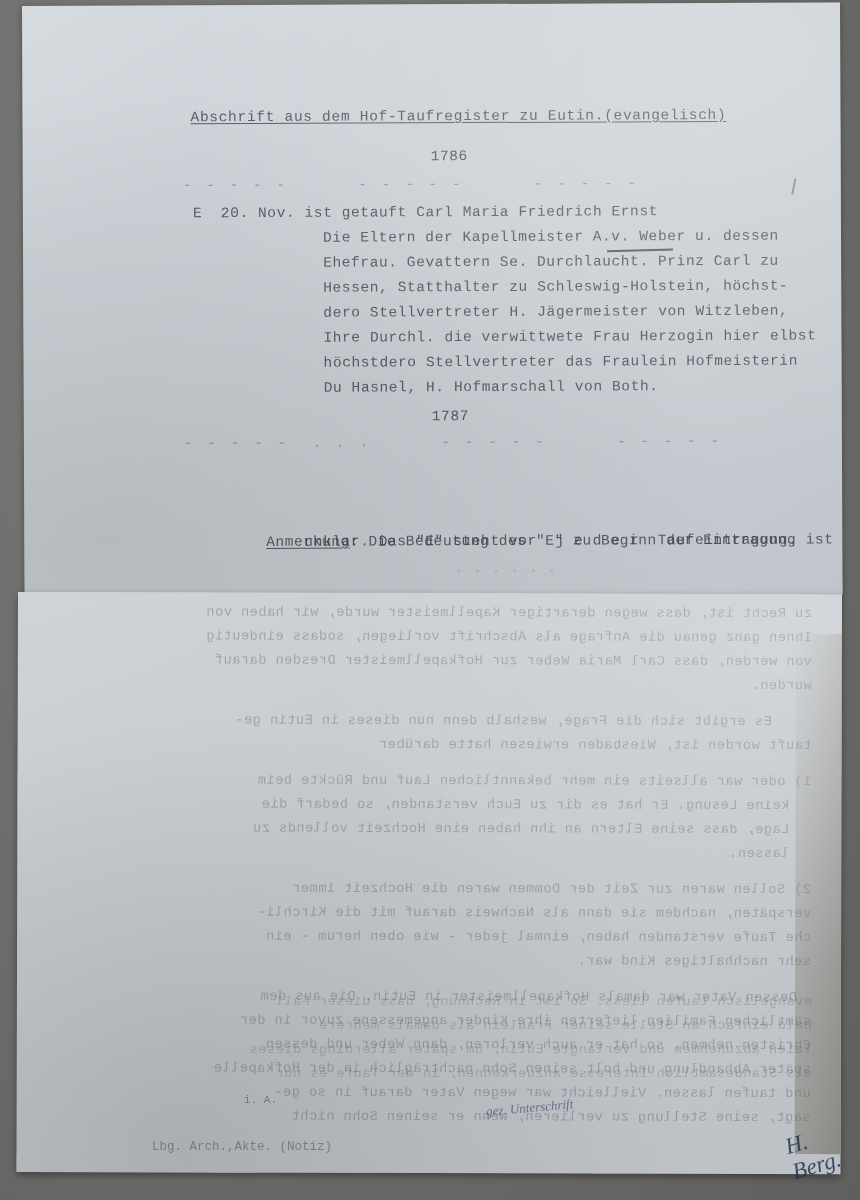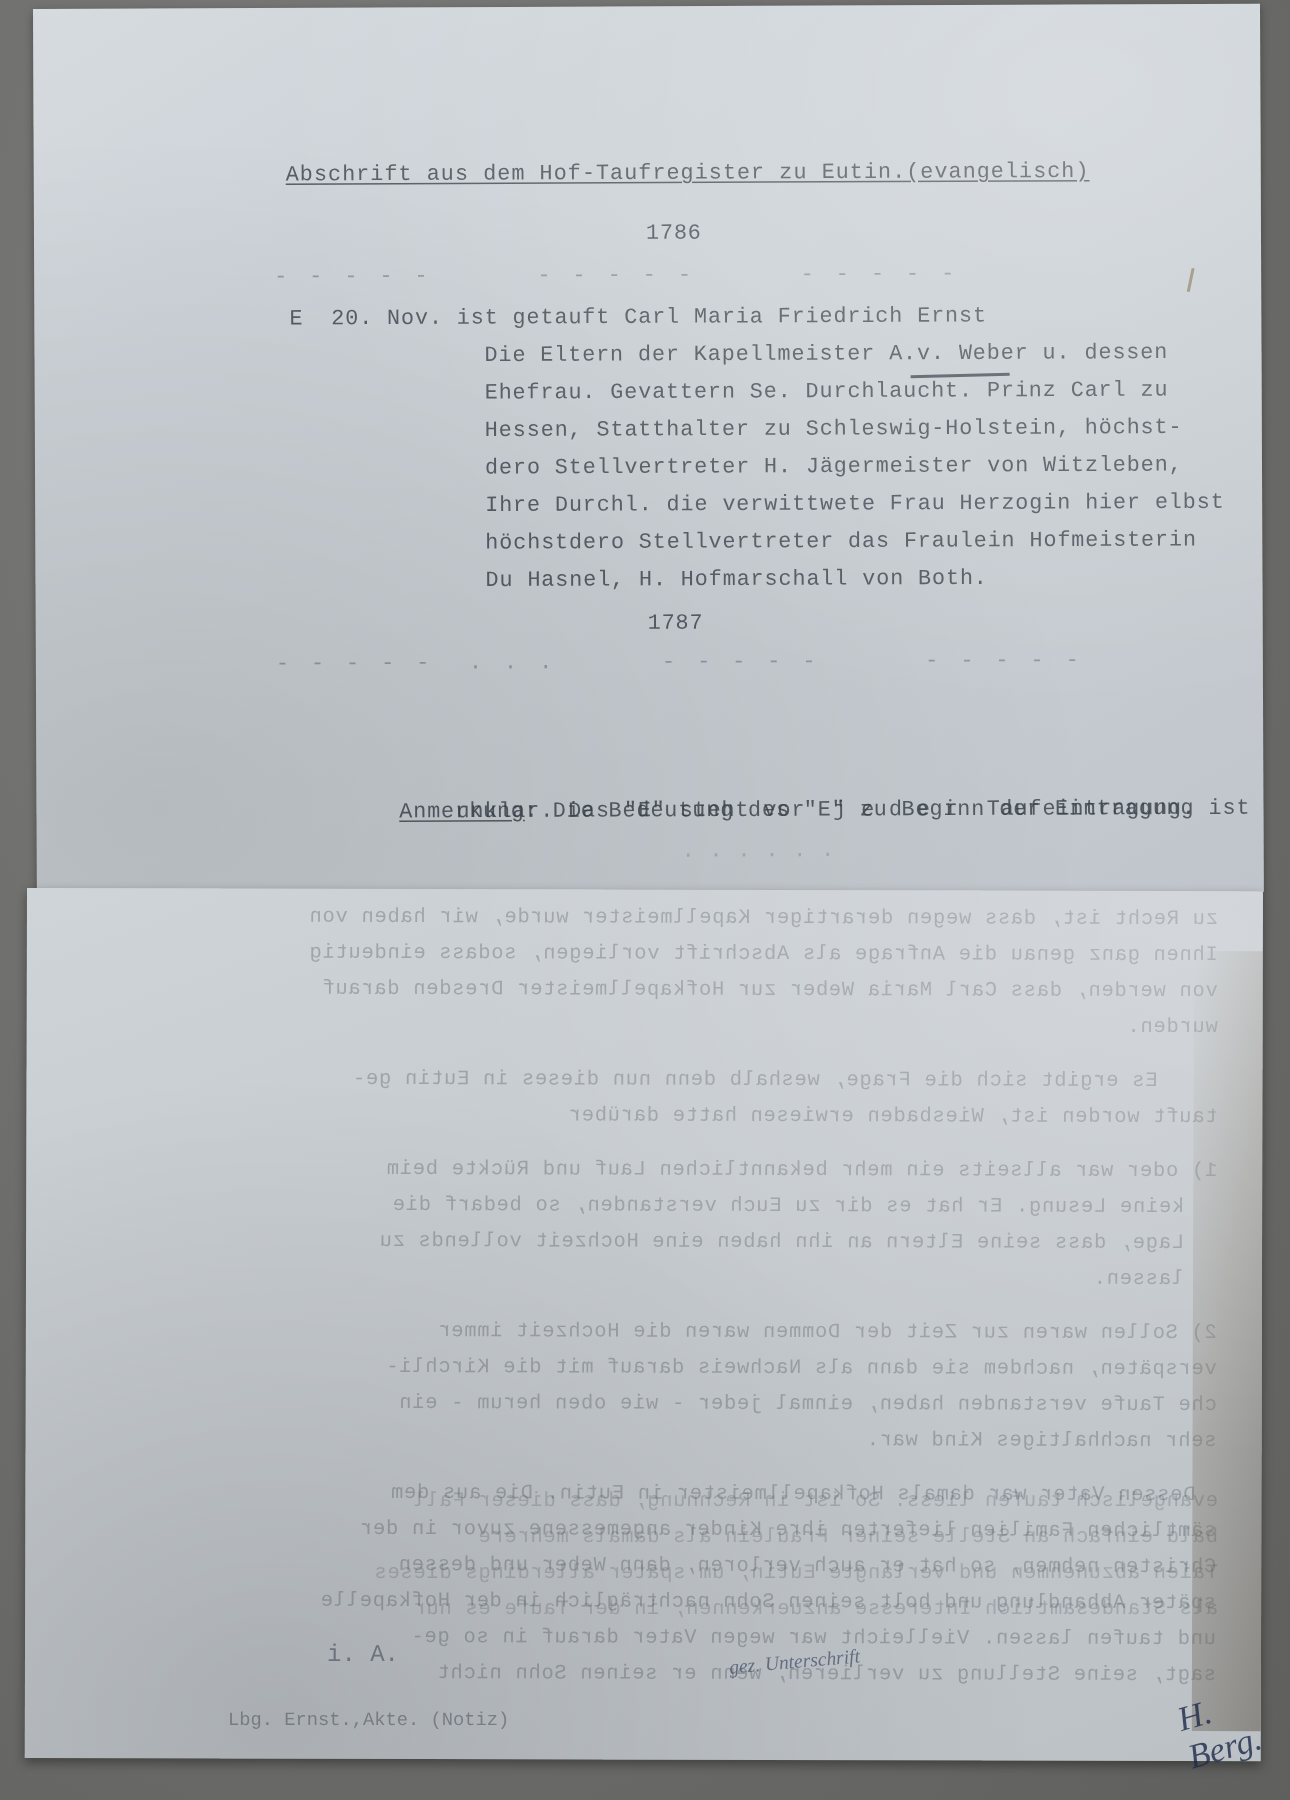--- a/index.html
+++ b/index.html
@@ -160,23 +160,23 @@
     transform: rotate(-16deg);
   }
   .sig-mid {
     left: 486px;
     top: 1100px;
     font-size: 13px;
     transform: rotate(-5deg);
     opacity: 0.55;
   }
   .stamp-left {
-    left: 218px;
+    left: 244px;
     top: 1094px;
-    font-size: 16px;
+    font-size: 11px;
     color: #3a4250;
     font-family: "Liberation Mono", monospace;
     font-style: normal;
     opacity: 0.55;
   }
   .archive-ref {
     left: 152px;
     top: 1140px;
     font-size: 12.5px;
     color: #434a54;
@@ -271,15 +271,15 @@
   <div class="mirror" style="left:18px; top:990px; width:824px; height:120px;">
     <div class="bleed dim" style="left:30px; top:0px;">evangelisch taufen liess. So ist in Rechnung, dass dieser Fall</div>
     <div class="bleed dim" style="left:30px; top:24px;">bald einfach an Stelle seiner Fraulein als damals mehrere</div>
     <div class="bleed dim" style="left:30px; top:48px;">Taien abzunehmen und verlangte Eutin, um später allerdings dieses</div>
     <div class="bleed dim" style="left:30px; top:72px;">als Standesamtlich Interesse anzuerkennen, in der Taufe es nur</div>
   </div>
 
   <div class="ink sig-right">H. Berg.</div>
   <div class="ink sig-mid">gez. Unterschrift</div>
   <div class="ink stamp-left">i. A.</div>
-  <div class="ink archive-ref">Lbg. Ernst.,Akte. (Notiz)</div>
+  <div class="ink archive-ref">Lbg. Arch.,Akte. (Notiz)</div>
 
 </div>
 
 </body></html>

